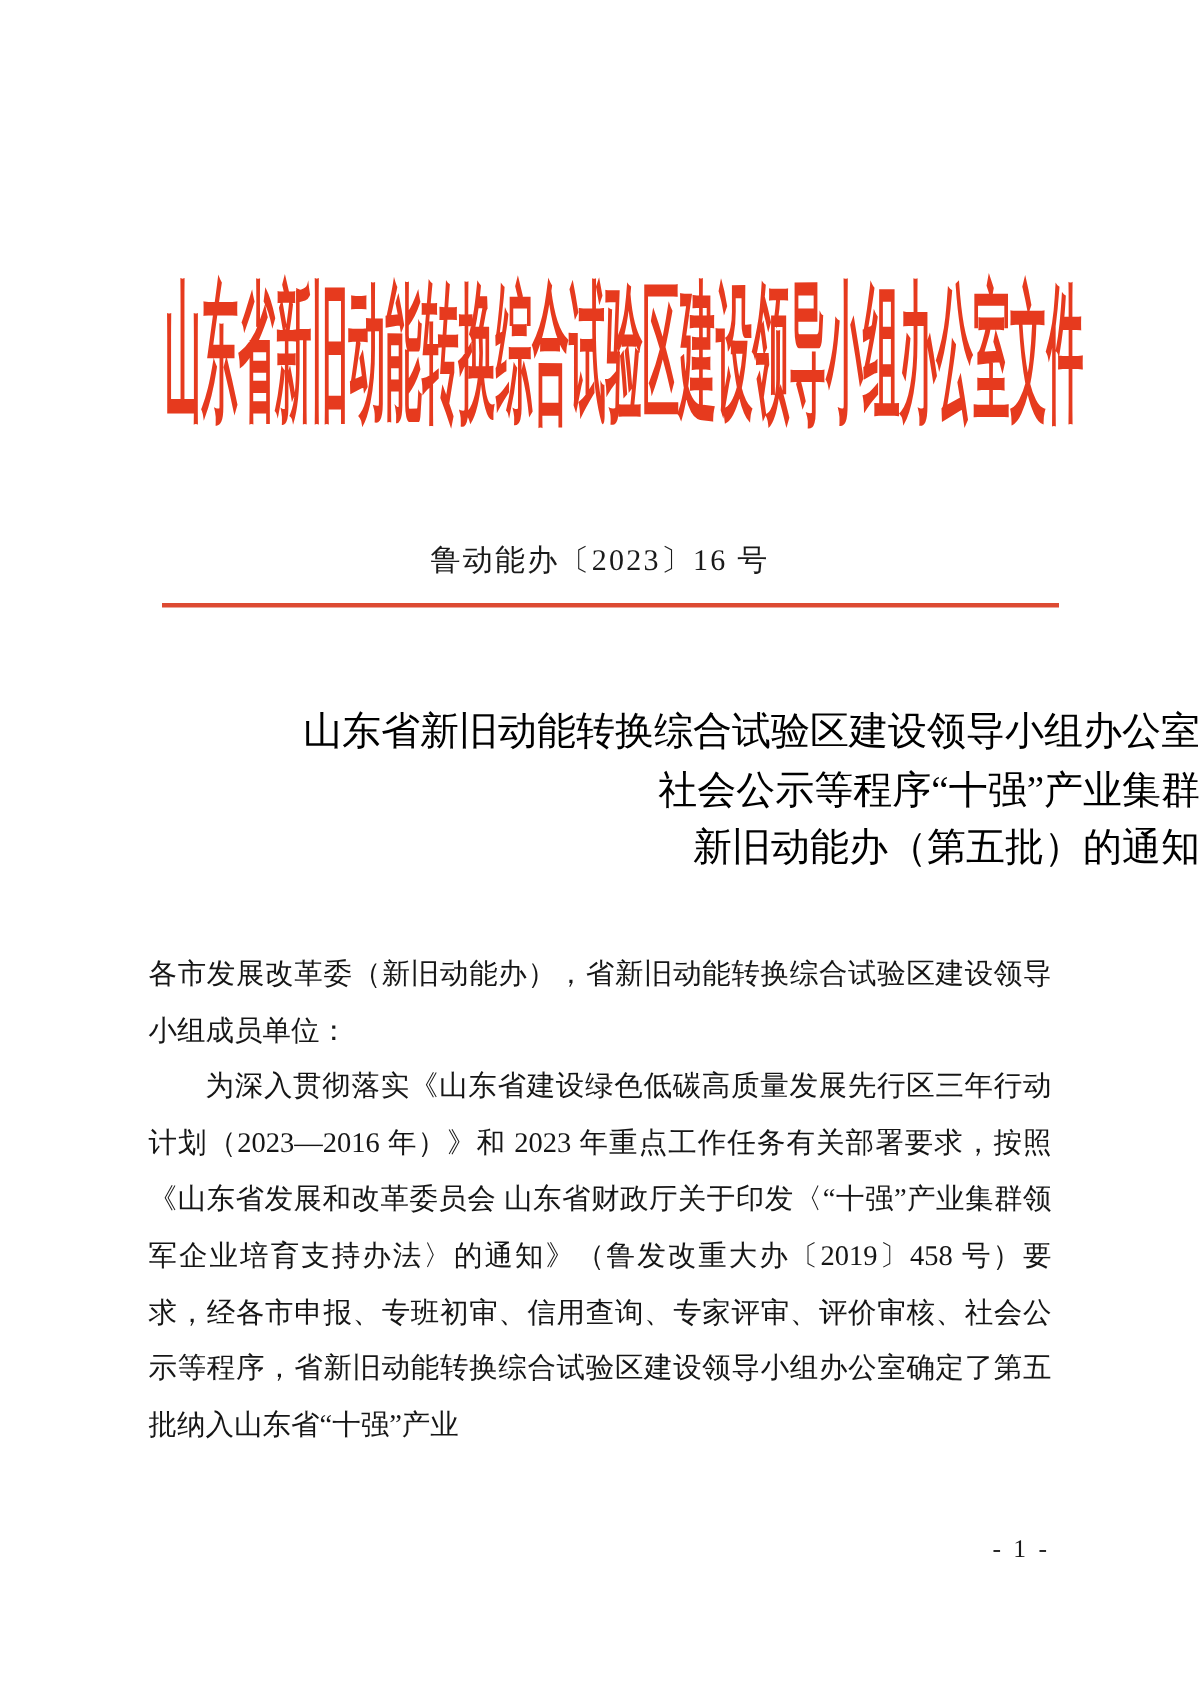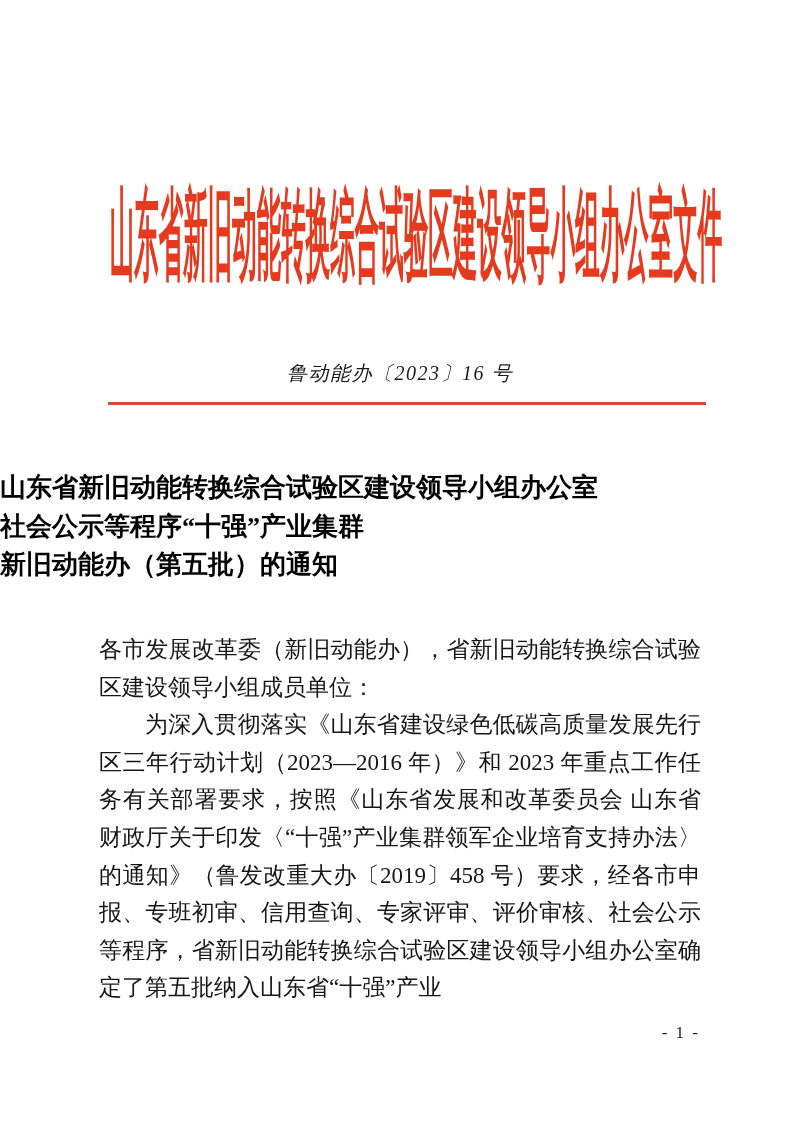--- a/index.html
+++ b/index.html
@@ -47,54 +47,53 @@
   
   .doc-number {
     position: absolute;
     top: 360px;
     left: 0;
     width: 800px;
     text-align: center;
     font-size: 20px;
     letter-spacing: 1.5px;
     color: #1a1a1a;
-    font-style: italic;
   }
   
   .red-divider {
     position: absolute;
     top: 402px;
     left: 108px;
     width: 598px;
     height: 3px;
     background: #dd4a32;
   }
   
   .title {
     position: absolute;
     top: 469px;
     left: 0;
     width: 800px;
     margin: 0;
-    text-align: left;
+    text-align: right;
     font-size: 26px;
-    font-weight: 700;
+    font-weight: 400;
     line-height: 38.5px;
     color: #000000;
   }
   .title .title-line {
     display: block;
   }
   
   .body-text {
     position: absolute;
     top: 631px;
     left: 99px;
     width: 602px;
-    font-size: 23px;
+    font-size: 19px;
     line-height: 37.6px;
     text-align: justify;
     color: #161616;
   }
   .body-text p {
     margin: 0;
   }
   .para-indent {
     text-indent: 2em;
   }

